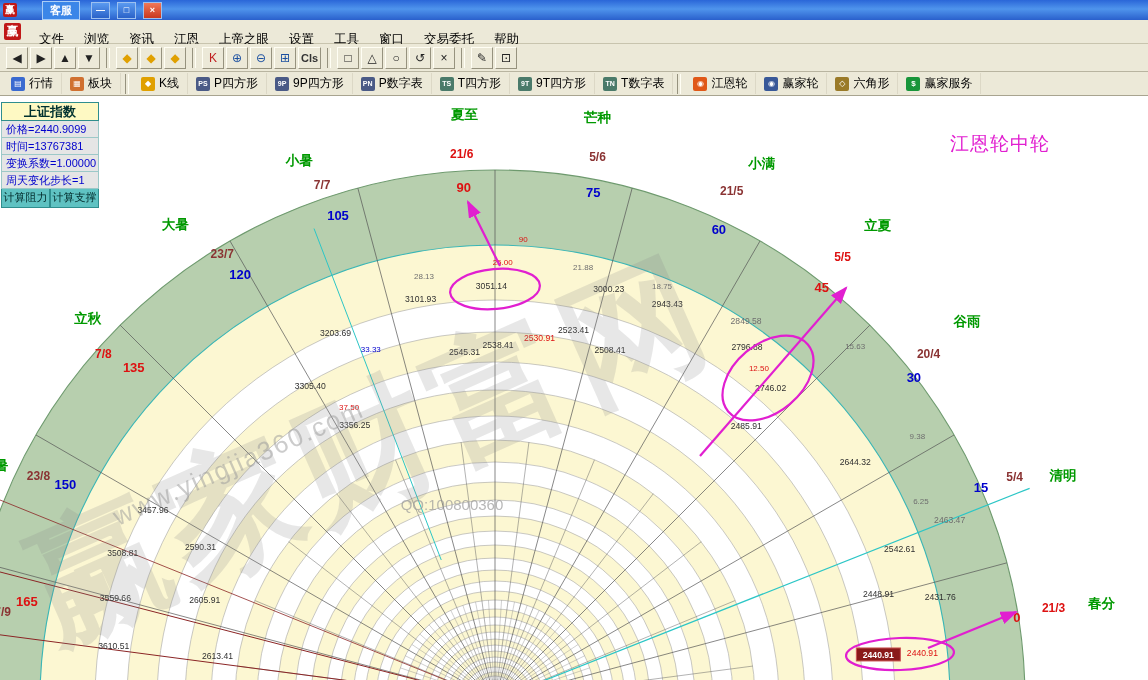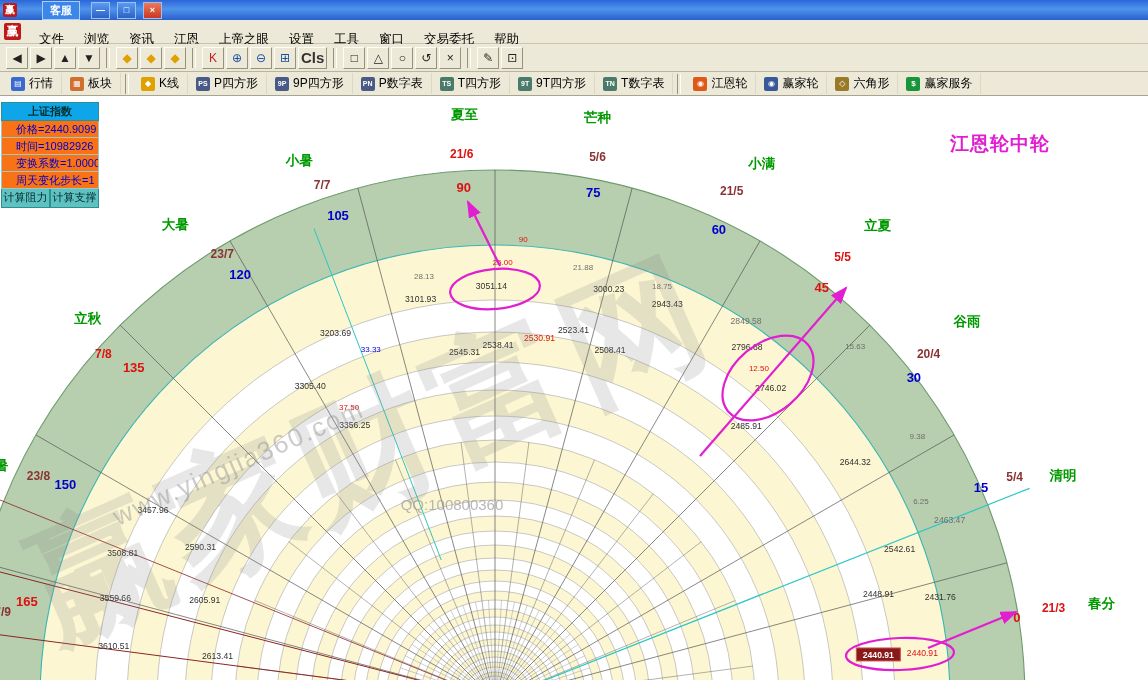--- a/index.html
+++ b/index.html
@@ -20,41 +20,41 @@
   .menubar{position:absolute;left:0;top:20px;width:1148px;height:24px;background:#ece9d8;
     border-bottom:1px solid #c8c4ae;display:flex;align-items:center;font-size:12.5px;color:#000;padding-left:4px;box-sizing:border-box;}
   .app-logo{width:17px;height:17px;background:#c01818;color:#fff;font-size:12px;line-height:17px;text-align:center;
     font-weight:bold;border-radius:2px;margin-right:8px;flex:0 0 auto;}
   .menu-item{padding:3px 10px;cursor:default;margin-top:16px;}
   
   .toolbar1{position:absolute;left:0;top:44px;width:1148px;height:28px;background:#ece9d8;
     border-bottom:1px solid #b8b4a0;display:flex;align-items:center;padding-left:6px;box-sizing:border-box;gap:2px;}
   .tbtn{min-width:22px;height:22px;display:flex;align-items:center;justify-content:center;background:#ece9d8;
     border:1px solid;border-color:#fffef4 #96927e #96927e #fffef4;font-size:12px;color:#222;padding:0 2px;box-sizing:border-box;}
-  .tbtn.txt{font-size:15px;font-weight:bold;color:#333;}
+  .tbtn.txt{font-size:11px;font-weight:bold;color:#333;}
   .tsep{width:2px;height:20px;border-left:1px solid #96927e;border-right:1px solid #fffef4;margin:0 4px;flex:0 0 auto;}
   .toolbar2{position:absolute;left:0;top:72px;width:1148px;height:24px;background:#ece9d8;
     border-bottom:1px solid #a8a490;display:flex;align-items:center;font-size:12px;padding-left:3px;box-sizing:border-box;}
   .t2item{display:flex;align-items:center;gap:4px;padding:2px 8px;border-right:1px solid #dcd8c6;cursor:default;}
   .t2badge{min-width:14px;height:14px;font-size:8px;font-weight:bold;color:#fff;display:flex;align-items:center;
     justify-content:center;border-radius:2px;padding:0 1px;box-sizing:border-box;}
   
   .chart-area{position:absolute;left:0;top:96px;width:1148px;height:584px;background:#fff;overflow:hidden;}
   svg text{font-family:"Liberation Sans","DejaVu Sans",sans-serif;}
   
   .left-panel{position:absolute;left:1px;top:6px;width:98px;z-index:10;font-size:11px;}
-  .lp-head{background:#0ea5e9;color:#00312f;font-weight:bold;text-align:center;height:17px;line-height:17px;
-    border:1px solid #2f8e8e;font-size:11px;}
-  .lp-row{background:#f97316;color:#0000cc;border:1px solid #9cc8c8;border-top:none;height:16px;line-height:16px;
-    padding-left:14px;white-space:nowrap;overflow:hidden;}
+  .lp-head{background:#fef9c3;color:#00312f;font-weight:bold;text-align:center;height:17px;line-height:17px;
+    border:1px solid #2f8e8e;font-size:13px;}
+  .lp-row{background:#e5e5e5;color:#0000cc;border:1px solid #9cc8c8;border-top:none;height:16px;line-height:16px;
+    padding-left:4px;white-space:nowrap;overflow:hidden;}
   .lp-btns{display:flex;}
   .lp-btn{flex:1;height:18px;line-height:17px;text-align:center;background:#5fc2c2;color:#002a2a;
     border:1px solid #2f8e8e;border-top:none;font-size:11px;cursor:default;}
   
-  .anno{position:absolute;left:950px;top:36px;font-size:19px;font-weight:bold;line-height:23px;letter-spacing:1px;z-index:9;}
+  .anno{position:absolute;left:950px;top:36px;font-size:19px;font-weight:normal;line-height:23px;letter-spacing:1px;z-index:9;}
 </style>
 </head>
 <body>
 
 <div class="titlebar">
   <div class="title-icon">赢</div>
   <div class="kefu-btn">客服</div>
   <div class="win-btn">—</div>
   <div class="win-btn">□</div>
   <div class="win-btn close">×</div>
@@ -429,21 +429,21 @@
           <path d="M0,0 L8,3 L0,6 Z" fill="#e11fd0"></path>
         </marker>
       </defs>
     </svg>
 
   
   <div class="left-panel">
     <div class="lp-head">上证指数</div>
     <div id="lp-rows">
         <div class="lp-row">价格=2440.9099</div>
-        <div class="lp-row">时间=10982926</div>
+        <div class="lp-row">时间=13767381</div>
         <div class="lp-row">变换系数=1.00000</div>
         <div class="lp-row">周天变化步长=1</div>
       </div>
     <div class="lp-btns" id="lp-btns">
         <div class="lp-btn">计算阻力</div>
         <div class="lp-btn">计算支撑</div>
       </div>
   </div>
 
   

